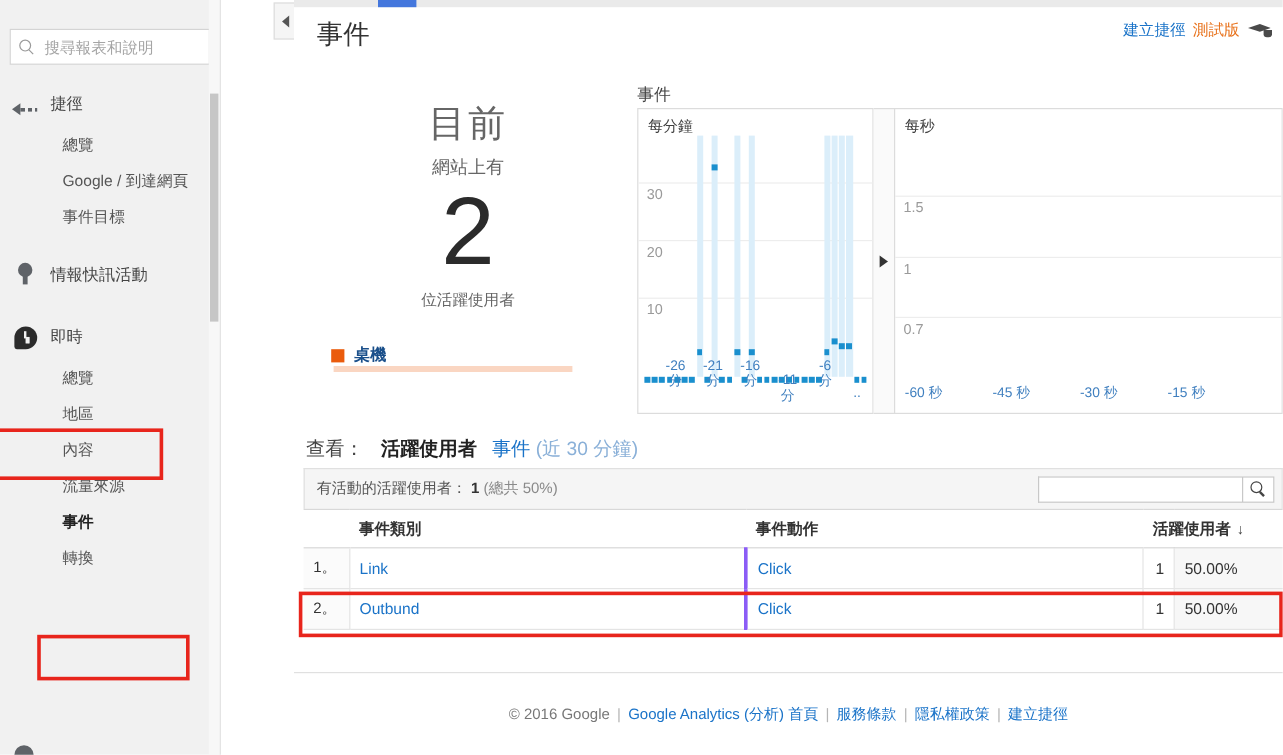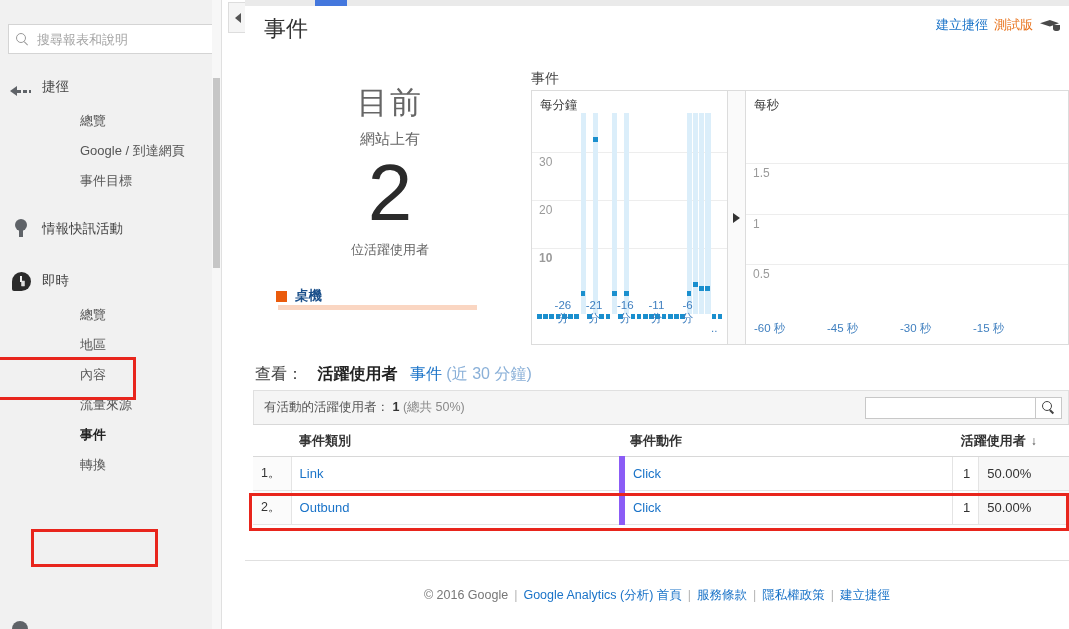--- a/index.html
+++ b/index.html
@@ -10,21 +10,21 @@
     font-size: 13px;
     color: #333;
     background: #fff;
     overflow: hidden;
     position: relative;
   }
 
   
   #sidebar {
     position: absolute; left: 0; top: 0;
-    width: 222px; height: 629px;
+    width: 184px; height: 629px;
     background: #f1f1f1;
     border-right: 1px solid #e0e0e0;
   }
   #search-wrap {
     margin: 24px 8px 0 8px;
     height: 30px;
     background: #fff;
     border: 1px solid #d4d4d4;
     display: flex; align-items: center;
     padding: 0 6px;
@@ -59,21 +59,20 @@
   .nav-top .ico {
     width: 26px; flex: 0 0 26px; height: 26px;
     display: flex; align-items: center; justify-content: center;
     margin-right: 8px;
   }
   .nav-top .txt { font-size: 13.5px; color: #444; }
   .nav-child {
     height: 30px; display: flex; align-items: center;
     padding-left: 52px; font-size: 13px; color: #555;
     cursor: pointer;
-    margin-left: 28px;
   }
   .nav-child.active { font-weight: bold; color: #222; }
 
   
   .ico-grid { display: grid; grid-template-columns: repeat(3, 5px); grid-template-rows: repeat(2, 7px); gap: 2px; }
   .ico-grid i { background: #5f6368; display: block; }
   
   .ico-arrow { position: relative; width: 22px; height: 14px; }
   .ico-arrow::before { content: ""; position: absolute; left: 0; top: 6px; width: 0; height: 0;
     border-top: 5px solid transparent; border-bottom: 5px solid transparent; border-right: 7px solid #5f6368; }
@@ -233,21 +232,21 @@
   table.data { width: 100%; border-collapse: collapse; font-size: 13px; }
   table.data th {
     background: #fff; border-top: 1px solid #d8d8d8; border-bottom: 1px solid #d8d8d8;
     font-weight: bold; color: #333; text-align: left; height: 32px; padding: 0 8px; font-size: 13px;
   }
   table.data td {
     border-bottom: 1px solid #e4e4e4; height: 34px; padding: 0 8px; color: #333; vertical-align: middle;
   }
   td.idx { width: 38px; color: #555; font-size: 12.5px; border-right: 1px solid #e4e4e4;
            background: #fbfbfb; text-align: left; padding-left: 10px; }
-  td.cat { width: 330px; border-right: 6px solid #8b5cf6; }
+  td.cat { width: 330px; border-right: 3px solid #8b5cf6; }
   td.act { width: 330px; border-right: 1px solid #e4e4e4; }
   td.num { width: 26px; text-align: right; border-right: 1px solid #e4e4e4; }
   td.pct { width: 90px; background: #f7f7f7; padding-left: 10px; }
   th.cat { width: 330px; }
   th.users { text-align: right; }
   .cell-link { color: #1a73c8; cursor: pointer; }
   .sort-arrow { display: inline-block; margin-left: 5px; font-size: 12px; color: #444; }
 
   
   #footer {
@@ -349,21 +348,21 @@
       </div>
       <div id="device-bar-shadow"></div>
     </div>
 
     <div id="charts-title">事件</div>
 
     <div class="chart-box" id="chart-minute">
       <div class="chart-label">每分鐘</div>
       <div class="chart-plot" id="minute-plot">
           <div class="gridline" style="top: 156.842px;"></div>
-          <div class="ytick" style="top: 159.842px; font-weight: bold;">10</div>
+          <div class="ytick" style="top: 159.842px;">10</div>
           <div class="gridline" style="top: 108.684px;"></div>
           <div class="ytick" style="top: 111.684px;">20</div>
           <div class="gridline" style="top: 60.5263px;"></div>
           <div class="ytick" style="top: 63.5263px;">30</div>
           <div class="bar" style="left: 5px; width: 4.73333px; height: 5px; top: 223px;"></div>
           <div class="bar" style="left: 11.2333px; width: 4.73333px; height: 5px; top: 223px;"></div>
           <div class="bar" style="left: 17.4667px; width: 4.73333px; height: 5px; top: 223px;"></div>
           <div class="bar" style="left: 23.7px; width: 4.73333px; height: 5px; top: 223px;"></div>
           <div class="bar" style="left: 29.9333px; width: 4.73333px; height: 5px; top: 223px;"></div>
           <div class="bar" style="left: 36.1667px; width: 4.73333px; height: 5px; top: 223px;"></div>
@@ -395,35 +394,35 @@
           <div class="bar" style="left: 160.833px; width: 4.73333px; height: 5px; top: 190.553px;"></div>
           <div class="barbg" style="left: 167.067px; width: 5.23333px; top: 22px; height: 201px;"></div>
           <div class="bar" style="left: 167.067px; width: 4.73333px; height: 5px; top: 195.368px;"></div>
           <div class="barbg" style="left: 173.3px; width: 5.23333px; top: 22px; height: 201px;"></div>
           <div class="bar" style="left: 173.3px; width: 4.73333px; height: 5px; top: 195.368px;"></div>
           <div class="bar" style="left: 179.533px; width: 4.73333px; height: 5px; top: 223px;"></div>
           <div class="bar" style="left: 185.767px; width: 4.73333px; height: 5px; top: 223px;"></div>
           <div class="xtick" style="left: 14.9333px; width: 32px; top: 208px;">-26<br>分</div>
           <div class="xtick" style="left: 46.1px; width: 32px; top: 208px;">-21<br>分</div>
           <div class="xtick" style="left: 77.2667px; width: 32px; top: 208px;">-16<br>分</div>
-          <div class="xtick" style="left: 108.433px; width: 32px; top: 208px;">-11<br>分</div>
+          <div class="xtick" style="left: 108.433px; width: 32px; top: 220px;">-11<br>分</div>
           <div class="xtick" style="left: 139.6px; width: 32px; top: 208px;">-6<br>分</div>
           <div class="xtick" style="left: 179px; top: 231px;">..</div>
         </div>
     </div>
 
     <div id="chart-nav-btn">
       <span class="chev"></span>
     </div>
 
     <div class="chart-box" id="chart-second">
       <div class="chart-label">每秒</div>
       <div class="chart-plot" id="second-plot">
           <div class="gridline" style="top: 172.75px;"></div>
-          <div class="ytick" style="top: 175.75px;">0.5</div>
+          <div class="ytick" style="top: 175.75px;">0.7</div>
           <div class="gridline" style="top: 122.5px;"></div>
           <div class="ytick" style="top: 125.5px;">1</div>
           <div class="gridline" style="top: 72.25px;"></div>
           <div class="ytick" style="top: 75.25px;">1.5</div>
           <div class="xtick" style="left: 8px; width: 54px; text-align: left; top: 231px;">-60 秒</div>
           <div class="xtick" style="left: 81px; width: 54px; text-align: left; top: 231px;">-45 秒</div>
           <div class="xtick" style="left: 154px; width: 54px; text-align: left; top: 231px;">-30 秒</div>
           <div class="xtick" style="left: 227px; width: 54px; text-align: left; top: 231px;">-15 秒</div>
         </div>
     </div>

